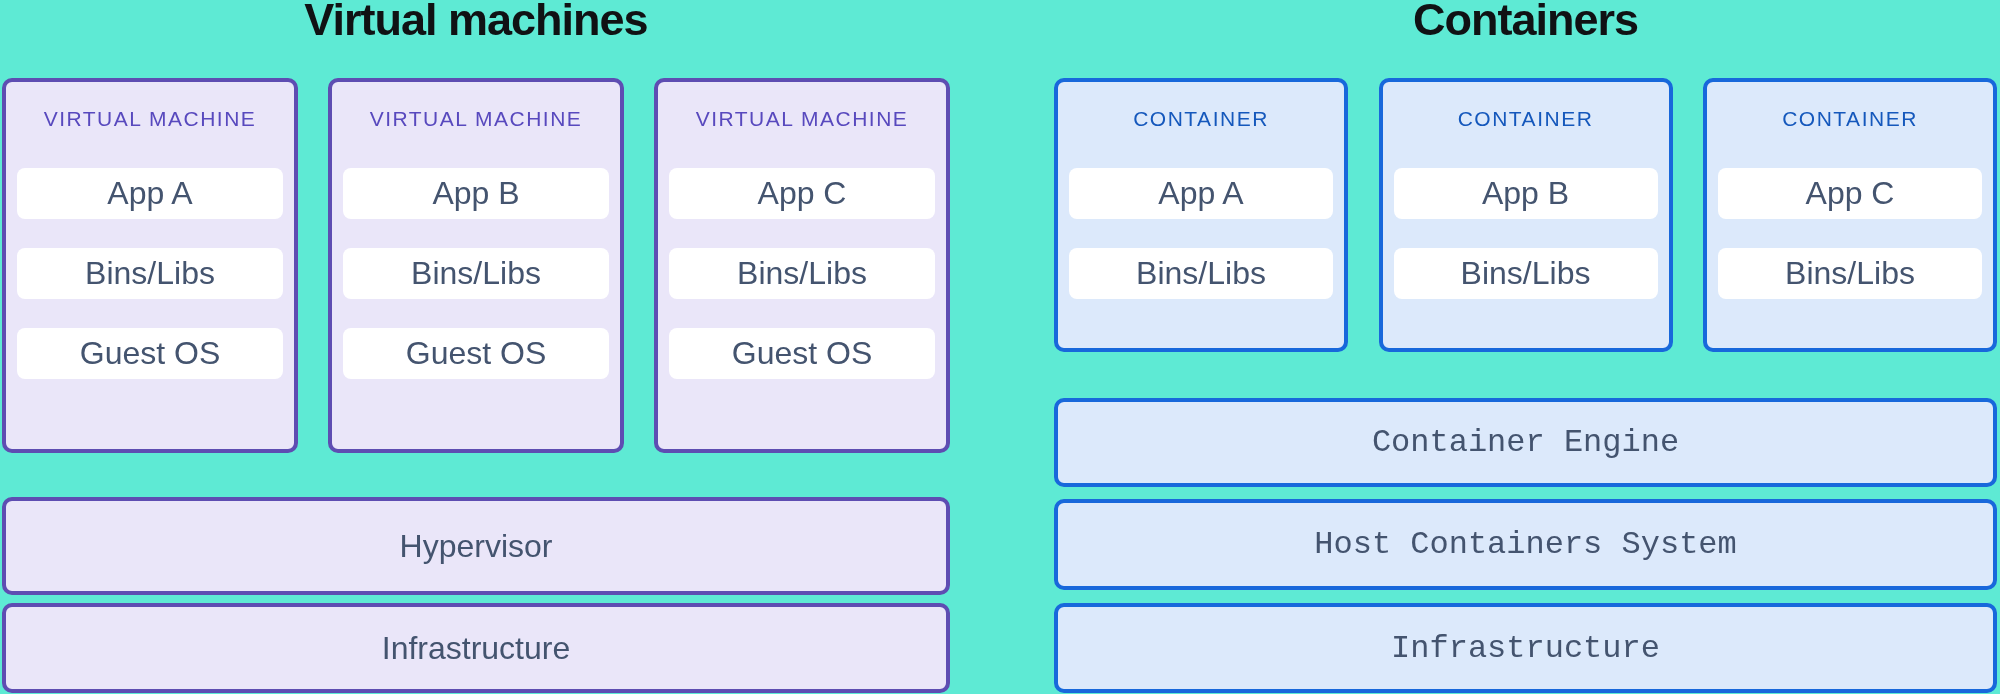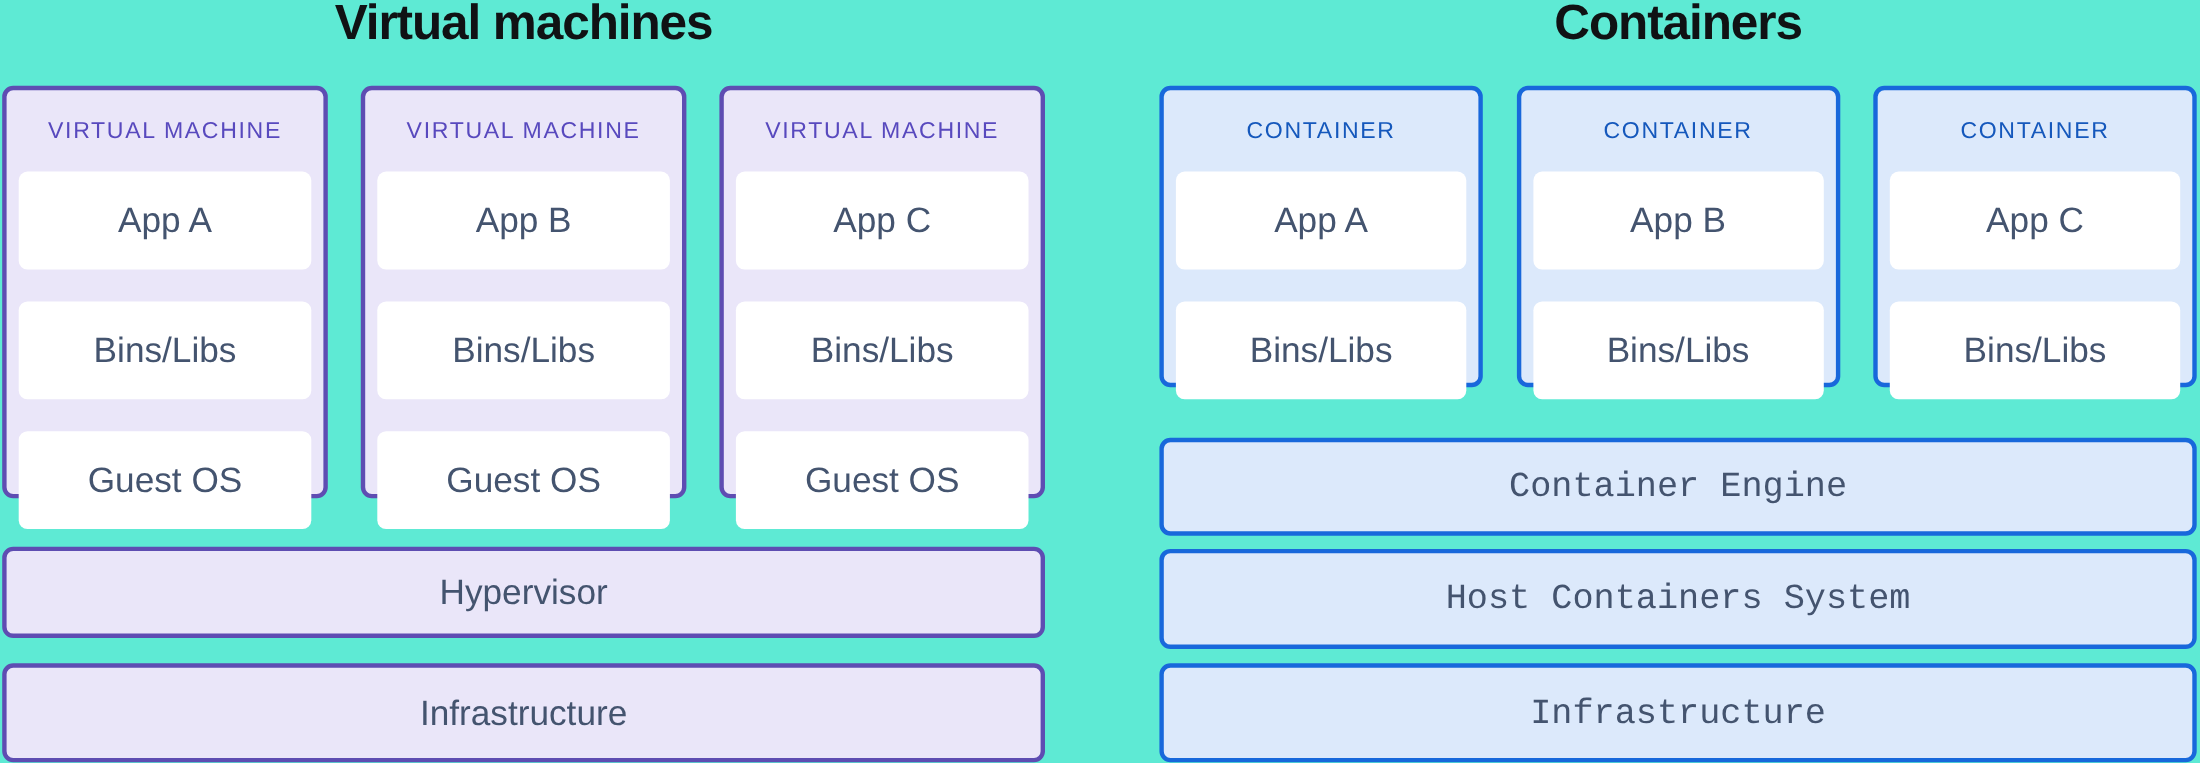--- a/index.html
+++ b/index.html
@@ -59,22 +59,22 @@
     justify-content: center;
     font-size: 21px;
     font-weight: 400;
     letter-spacing: 1.5px;
     white-space: nowrap;
   }
   .side-vm .col-label { color: var(--vm-label, #5849BE); }
   .side-ct .col-label { color: var(--ct-label, #1558BC); }
 
   .row {
-    height: 89px;
-    margin: 0 11px 29px 11px;
+    height: 51px;
+    margin: 12px 11px 29px 11px;
     background: #ffffff;
     border-radius: 8px;
     display: flex;
     align-items: center;
     justify-content: center;
     font-size: 32px;
     font-weight: 500;
     color: var(--text, #44546F);
     white-space: nowrap;
   }
@@ -89,21 +89,21 @@
     align-items: center;
     justify-content: center;
     font-size: 32px;
     font-weight: 500;
     color: var(--text, #44546F);
     white-space: nowrap;
   }
   .side-vm .bar { background: var(--vm-fill, #EAE6F9); border-color: var(--vm-border, #5E4DB2); }
   .side-ct .bar { background: var(--ct-fill, #DCE9FB); border-color: var(--ct-border, #1868DB); font-family: Liberation Mono, monospace; }
 
-  .bar-hypervisor        { top: 497px; height: 83px; }
+  .bar-hypervisor        { top: 497px; height: 98px; }
   .bar-vm-infra          { top: 603px; height: 90px; }
   .bar-container-engine  { top: 398px; height: 89px; }
   .bar-host-os           { top: 499px; height: 91px; }
   .bar-ct-infra          { top: 603px; height: 90px; }
 </style>
 </head>
 <body>
 
 <div class="canvas">
 

